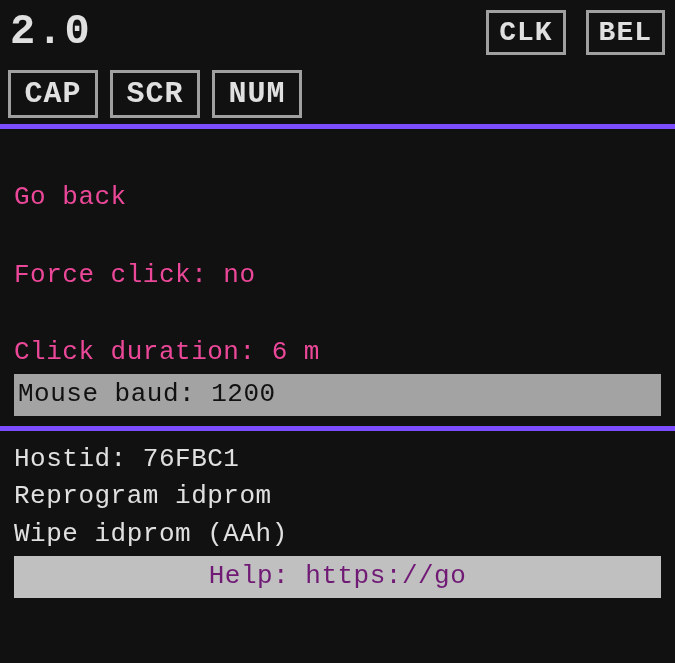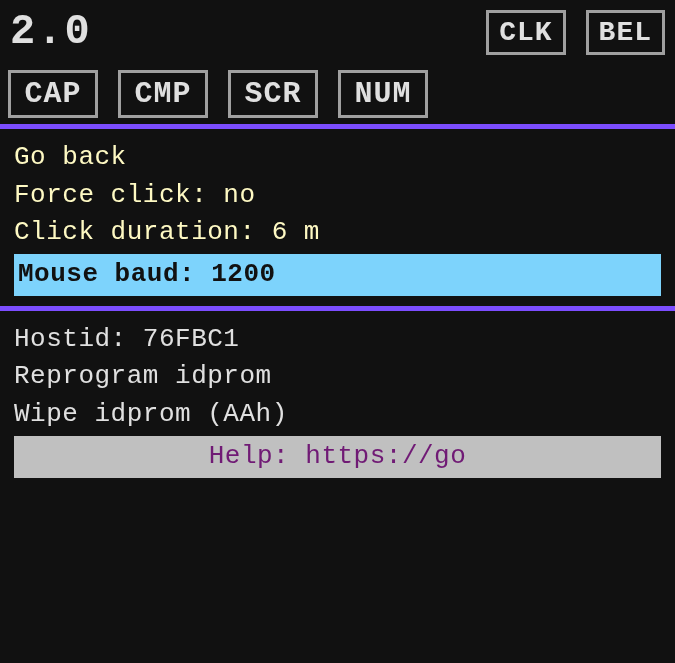--- a/index.html
+++ b/index.html
@@ -57,21 +57,21 @@
       cursor: pointer;
       letter-spacing: 1px;
     }
 
     
     .mode-bar {
       display: flex;
       align-items: center;
       padding: 6px 8px;
       background-color: #111111;
-      gap: 20px;
+      gap: 12px;
     }
 
     .btn-mode {
       color: #e0e0e0;
       font-family: 'Courier New', Courier, monospace;
       font-size: 30px;
       font-weight: bold;
       border: 3px solid #a0a0a0;
       background-color: #111111;
       padding: 4px 10px;
@@ -88,34 +88,35 @@
       width: 100%;
     }
 
     
     .menu-section {
       padding: 10px 14px;
       background-color: #111111;
     }
 
     .menu-item {
-      color: #fef9c3;
+      color: #ec4899;
       font-family: 'Courier New', Courier, monospace;
       font-size: 26px;
       font-weight: normal;
       line-height: 1.45;
       letter-spacing: 0.5px;
+      margin-top: 40px;
     }
 
     .menu-item-highlight {
       color: #111111;
-      background-color: #7dd3fc;
+      background-color: #a3a3a3;
       font-family: 'Courier New', Courier, monospace;
       font-size: 26px;
-      font-weight: bold;
+      font-weight: normal;
       line-height: 1.45;
       letter-spacing: 0.5px;
       padding: 2px 4px;
       display: block;
       margin-top: 2px;
     }
 
     
     .info-section {
       padding: 10px 14px;
@@ -154,21 +155,20 @@
   <div class="top-bar">
     <span class="version-text">2.0</span>
     <div class="top-right-buttons">
       <button class="btn-top">CLK</button>
       <button class="btn-top">BEL</button>
     </div>
   </div>
 
   <div class="mode-bar">
     <button class="btn-mode">CAP</button>
-    <button class="btn-mode">CMP</button>
     <button class="btn-mode">SCR</button>
     <button class="btn-mode">NUM</button>
   </div>
 
   <div class="divider-purple"></div>
 
   <div class="menu-section">
     <div class="menu-item">Go back</div>
     <div class="menu-item">Force click: no</div>
     <div class="menu-item">Click duration: 6 m</div>

